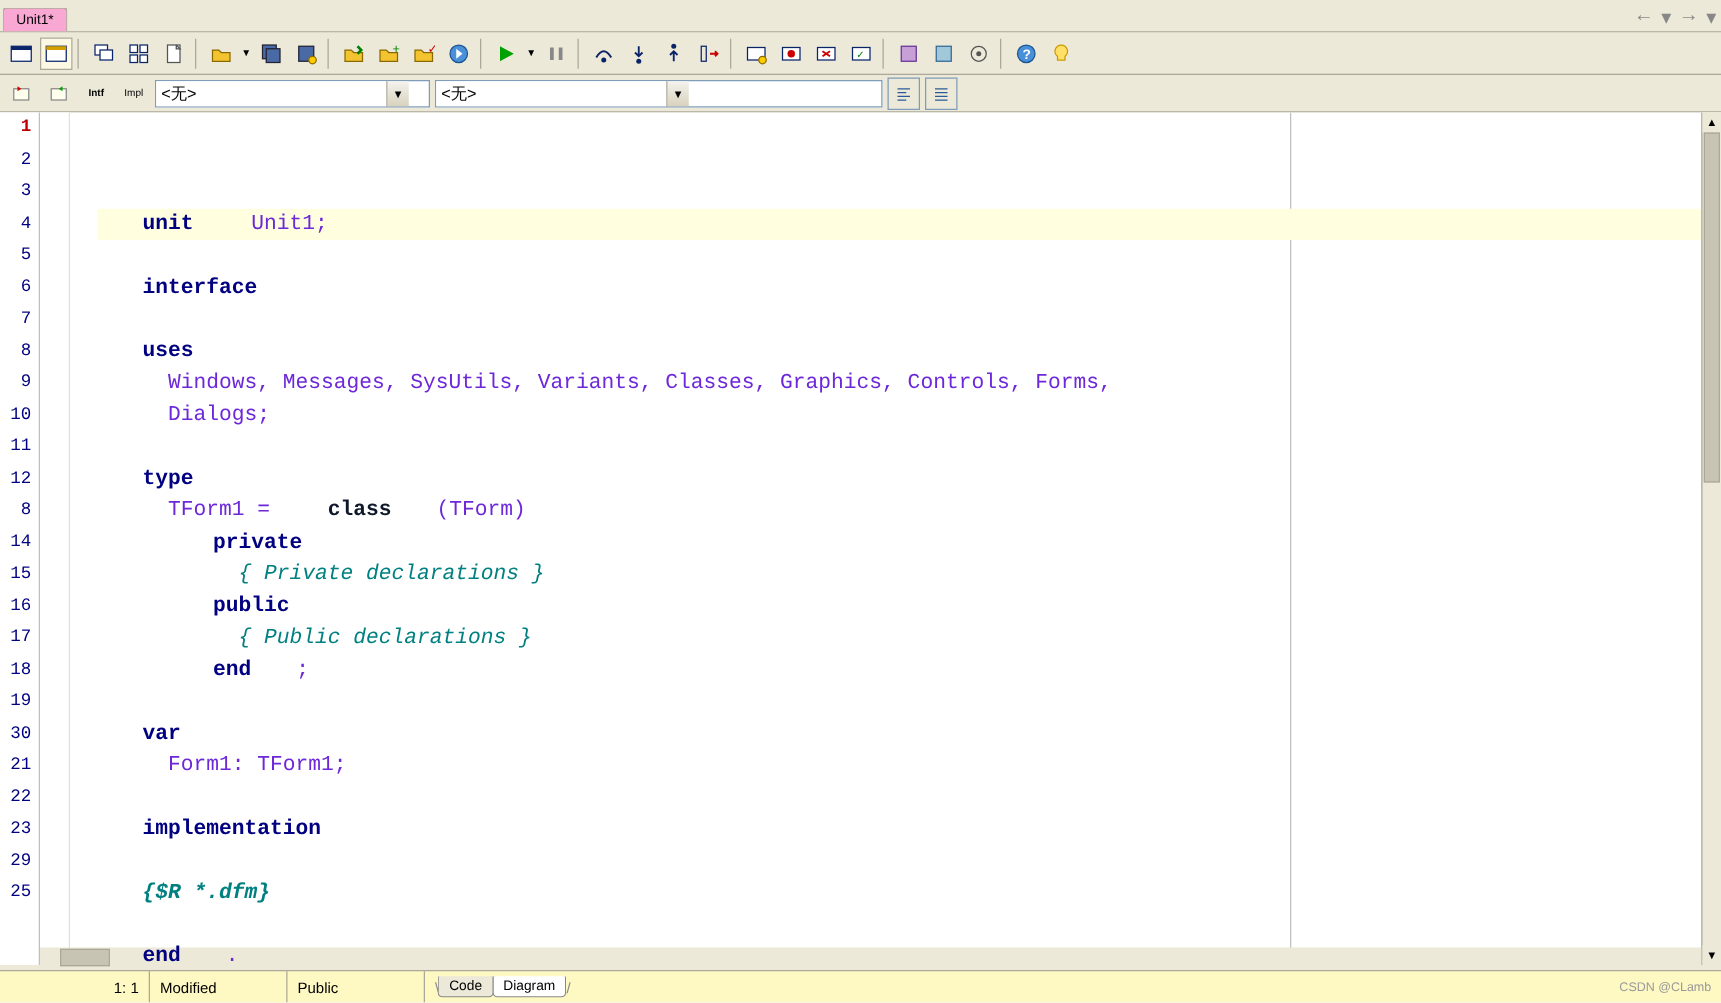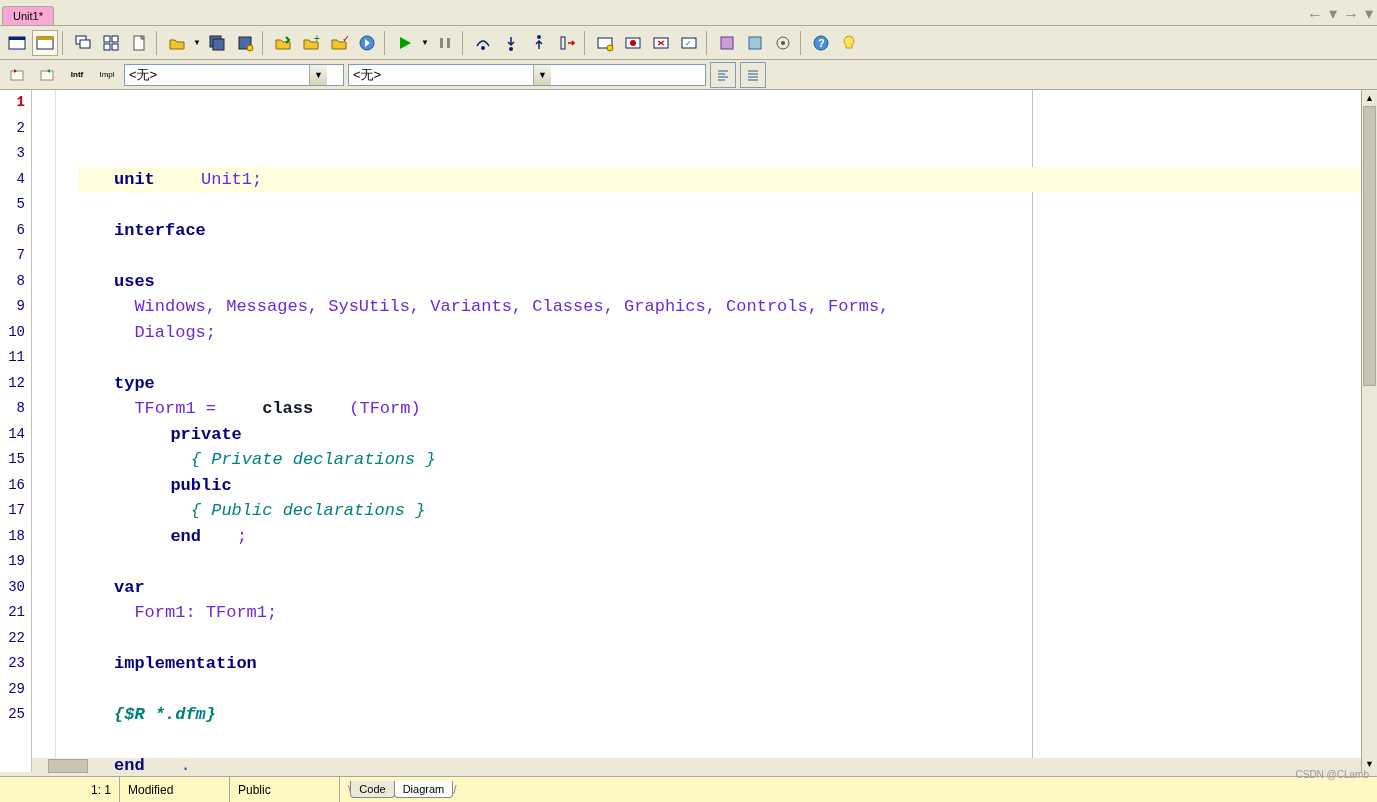--- a/index.html
+++ b/index.html
@@ -34,21 +34,21 @@
 .scrollbar-v { width:16px; background:#ece9d8; border-left:1px solid #aca899; position:relative; }
 .sb-thumb { position:absolute; left:1px; right:1px; top:16px; height:280px; background:#c8c4b4; border:1px solid #aca899; }
 .sb-arrow { position:absolute; left:0; right:0; height:16px; text-align:center; font-size:9px; line-height:16px; background:#ece9d8; cursor:pointer; }
 .hscroll { position:absolute; bottom:28px; left:32px; right:16px; height:16px; background:#ece9d8; }
 .hsb-thumb { position:absolute; top:1px; bottom:1px; left:16px; width:40px; background:#c8c4b4; border:1px solid #aca899; }
 .status-bar { position:absolute; bottom:0; left:0; right:0; height:26px; background:#fef9c3; border-top:1px solid #aca899; display:flex; align-items:center; }
 .status-cell { border-right:1px solid #aca899; height:100%; display:flex; align-items:center; padding:0 8px; font-size:12px; }
 .bottom-tabs { display:flex; align-items:center; gap:0; }
 .btab { border:1px solid #888; border-top:none; padding:2px 8px; font-size:11px; background:#fff; border-radius:0 0 4px 4px; margin-left:-1px; cursor:pointer; }
 .btab.active { background:#ece9d8; }
-.watermark { position:absolute; right:8px; bottom:22px; font-size:10px; color:#999; }
+.watermark { position:absolute; right:8px; bottom:6px; font-size:10px; color:#999; }
 svg { display:block; }
 </style>
 </head>
 <body>
 
 <div class="tabs-bar">
   <div class="tab">Unit1*</div>
   <div class="nav-arrows">
     <span>←</span>
     <span>▾</span>

